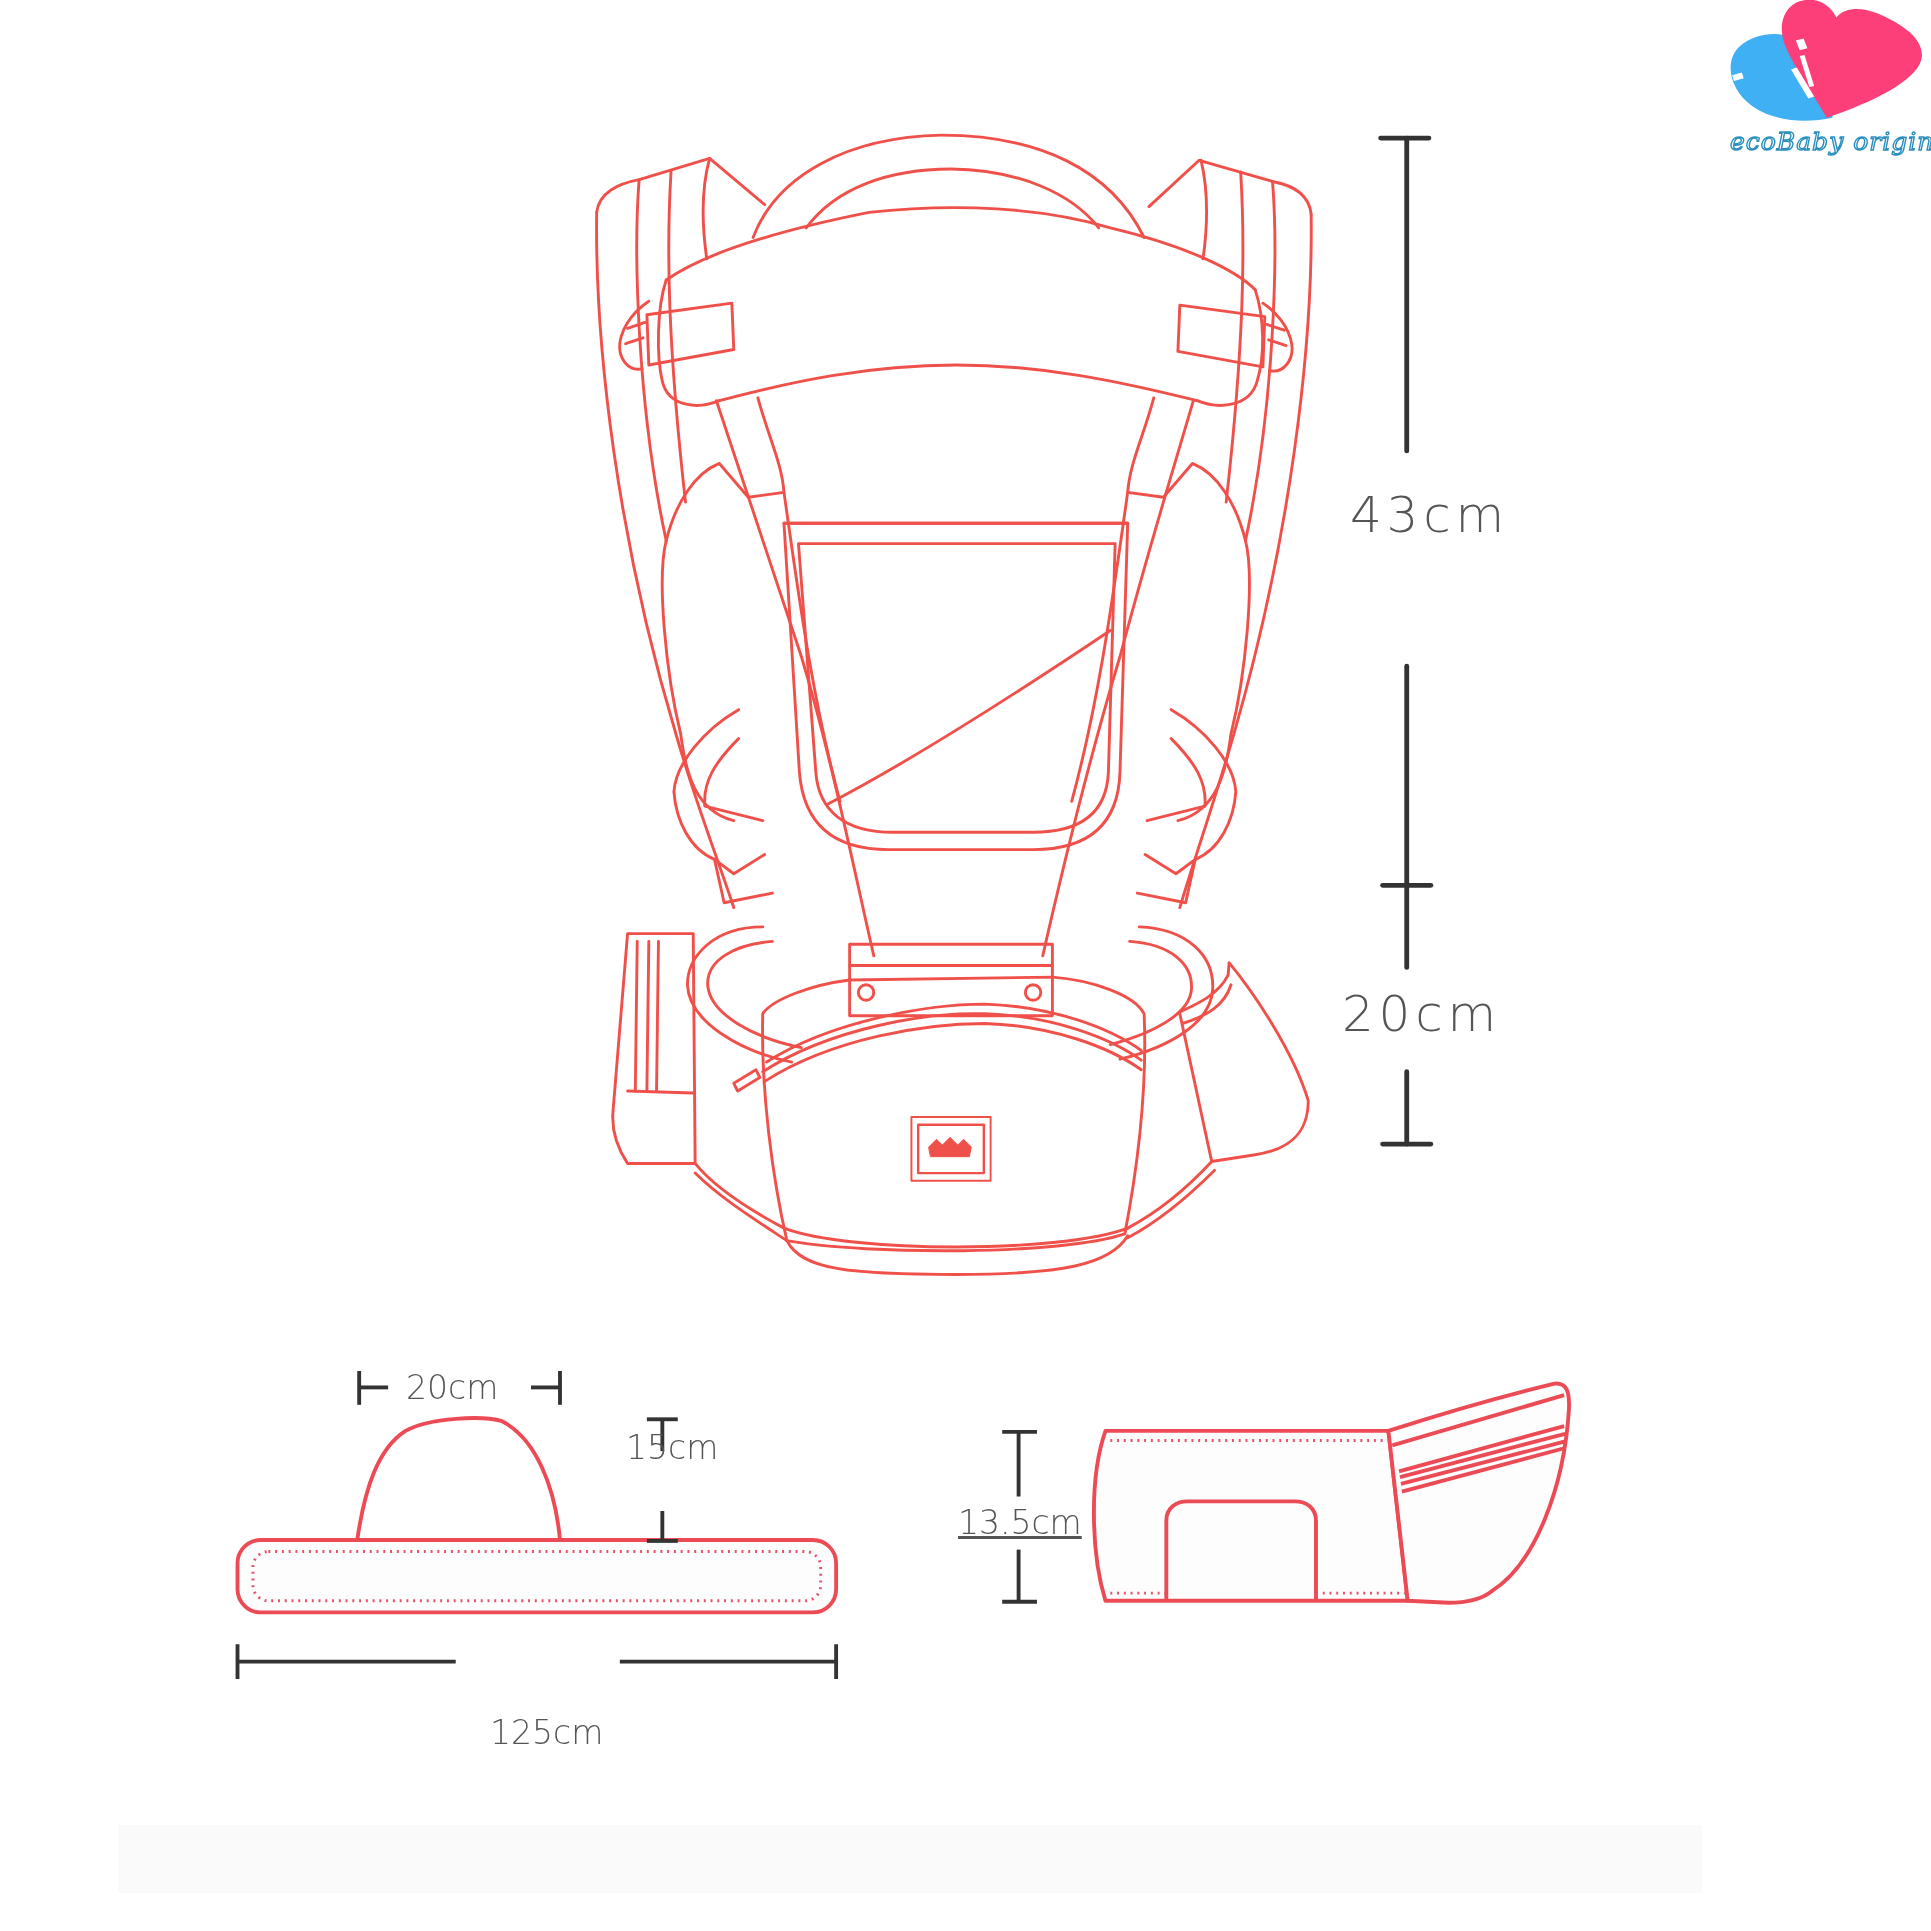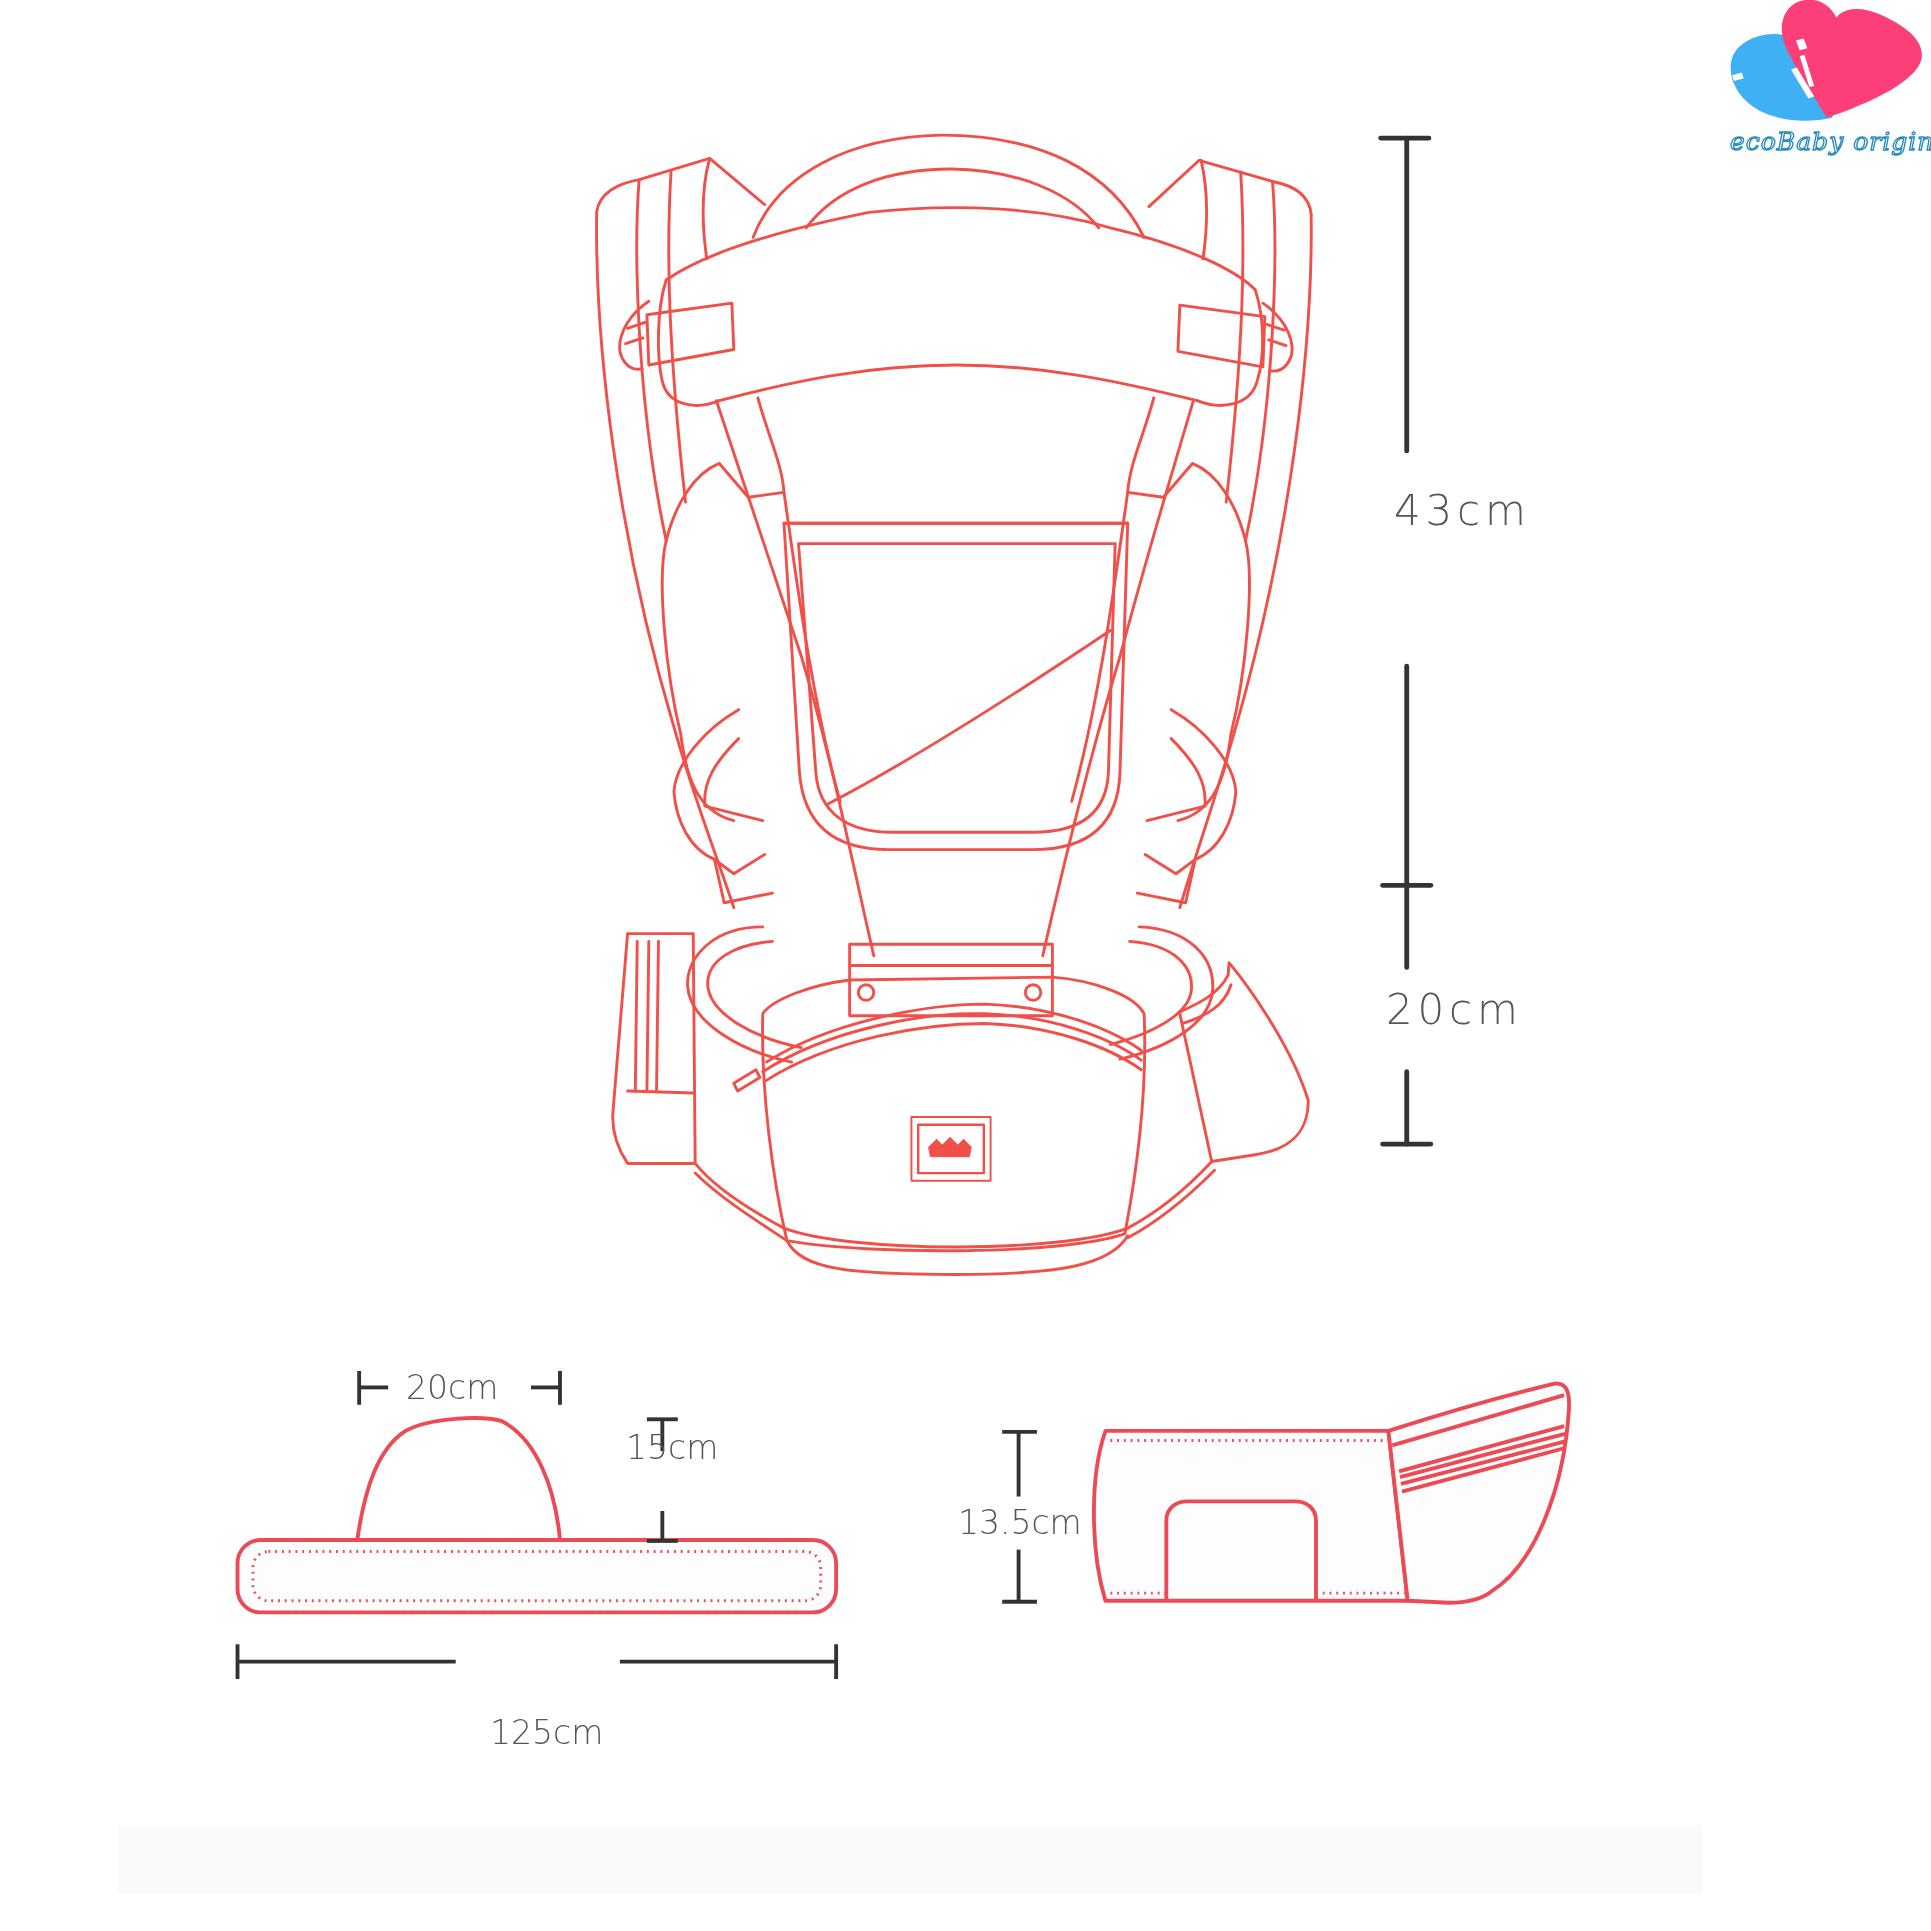--- a/index.html
+++ b/index.html
@@ -1,21 +1,21 @@
 <!DOCTYPE html>
 <html><head>
   <meta charset="utf-8">
   <style>
     html, body { margin: 0; padding: 0; background: #ffffff; }
     body { width: 1931px; height: 1931px; position: relative; overflow: hidden;
            font-family: "DejaVu Sans", "Liberation Sans", sans-serif; }
     .canvas { position: absolute; left: 0; top: 0; width: 1931px; height: 1931px; }
     .dim-label { position: absolute; color: #555555; font-family: "DejaVu Sans", sans-serif;
                  font-weight: 300; letter-spacing: 1.9px; white-space: nowrap; line-height: 1; }
-    .dim-label.big { font-size: 42px; letter-spacing: 4.8px; margin-left: 44px; }
+    .dim-label.big { font-size: 50px; letter-spacing: 4.8px; }
     .dim-label.small { font-size: 33px; letter-spacing: 0; }
     .logo-text { position: absolute; left: 1730px; top: 127px; font-family: "DejaVu Serif", serif;
                  font-style: italic; font-size: 25px; color: #ffffff;
                  -webkit-text-stroke: 1.4px #2a8fbd; letter-spacing: 1px; white-space: nowrap; }
     .band { position: absolute; left: 118px; top: 1825px; width: 1584px; height: 68px; background: #fafafa; }
   </style>
 </head>
 <body>
 
 <div class="band"></div>
@@ -166,14 +166,14 @@
 
 <div class="logo-text">ecoBaby original</div>
 
 <div class="dim-label big" style="left:1350px; top:490px;">43cm</div>
 <div class="dim-label big" style="left:1342px; top:989px;">20cm</div>
 
 <div class="dim-label small" style="left:406px; top:1371px;">20cm</div>
 <div class="dim-label small" style="left:626px; top:1431px;">15cm</div>
 <div class="dim-label small" style="left:490px; top:1716px;">125cm</div>
 
-<div class="dim-label small" style="left:958px; top:1506px;">13.5cm</div>
+<div class="dim-label small" style="left:958px; top:1506px;text-decoration:underline;">13.5cm</div>
 
 
 </body></html>

